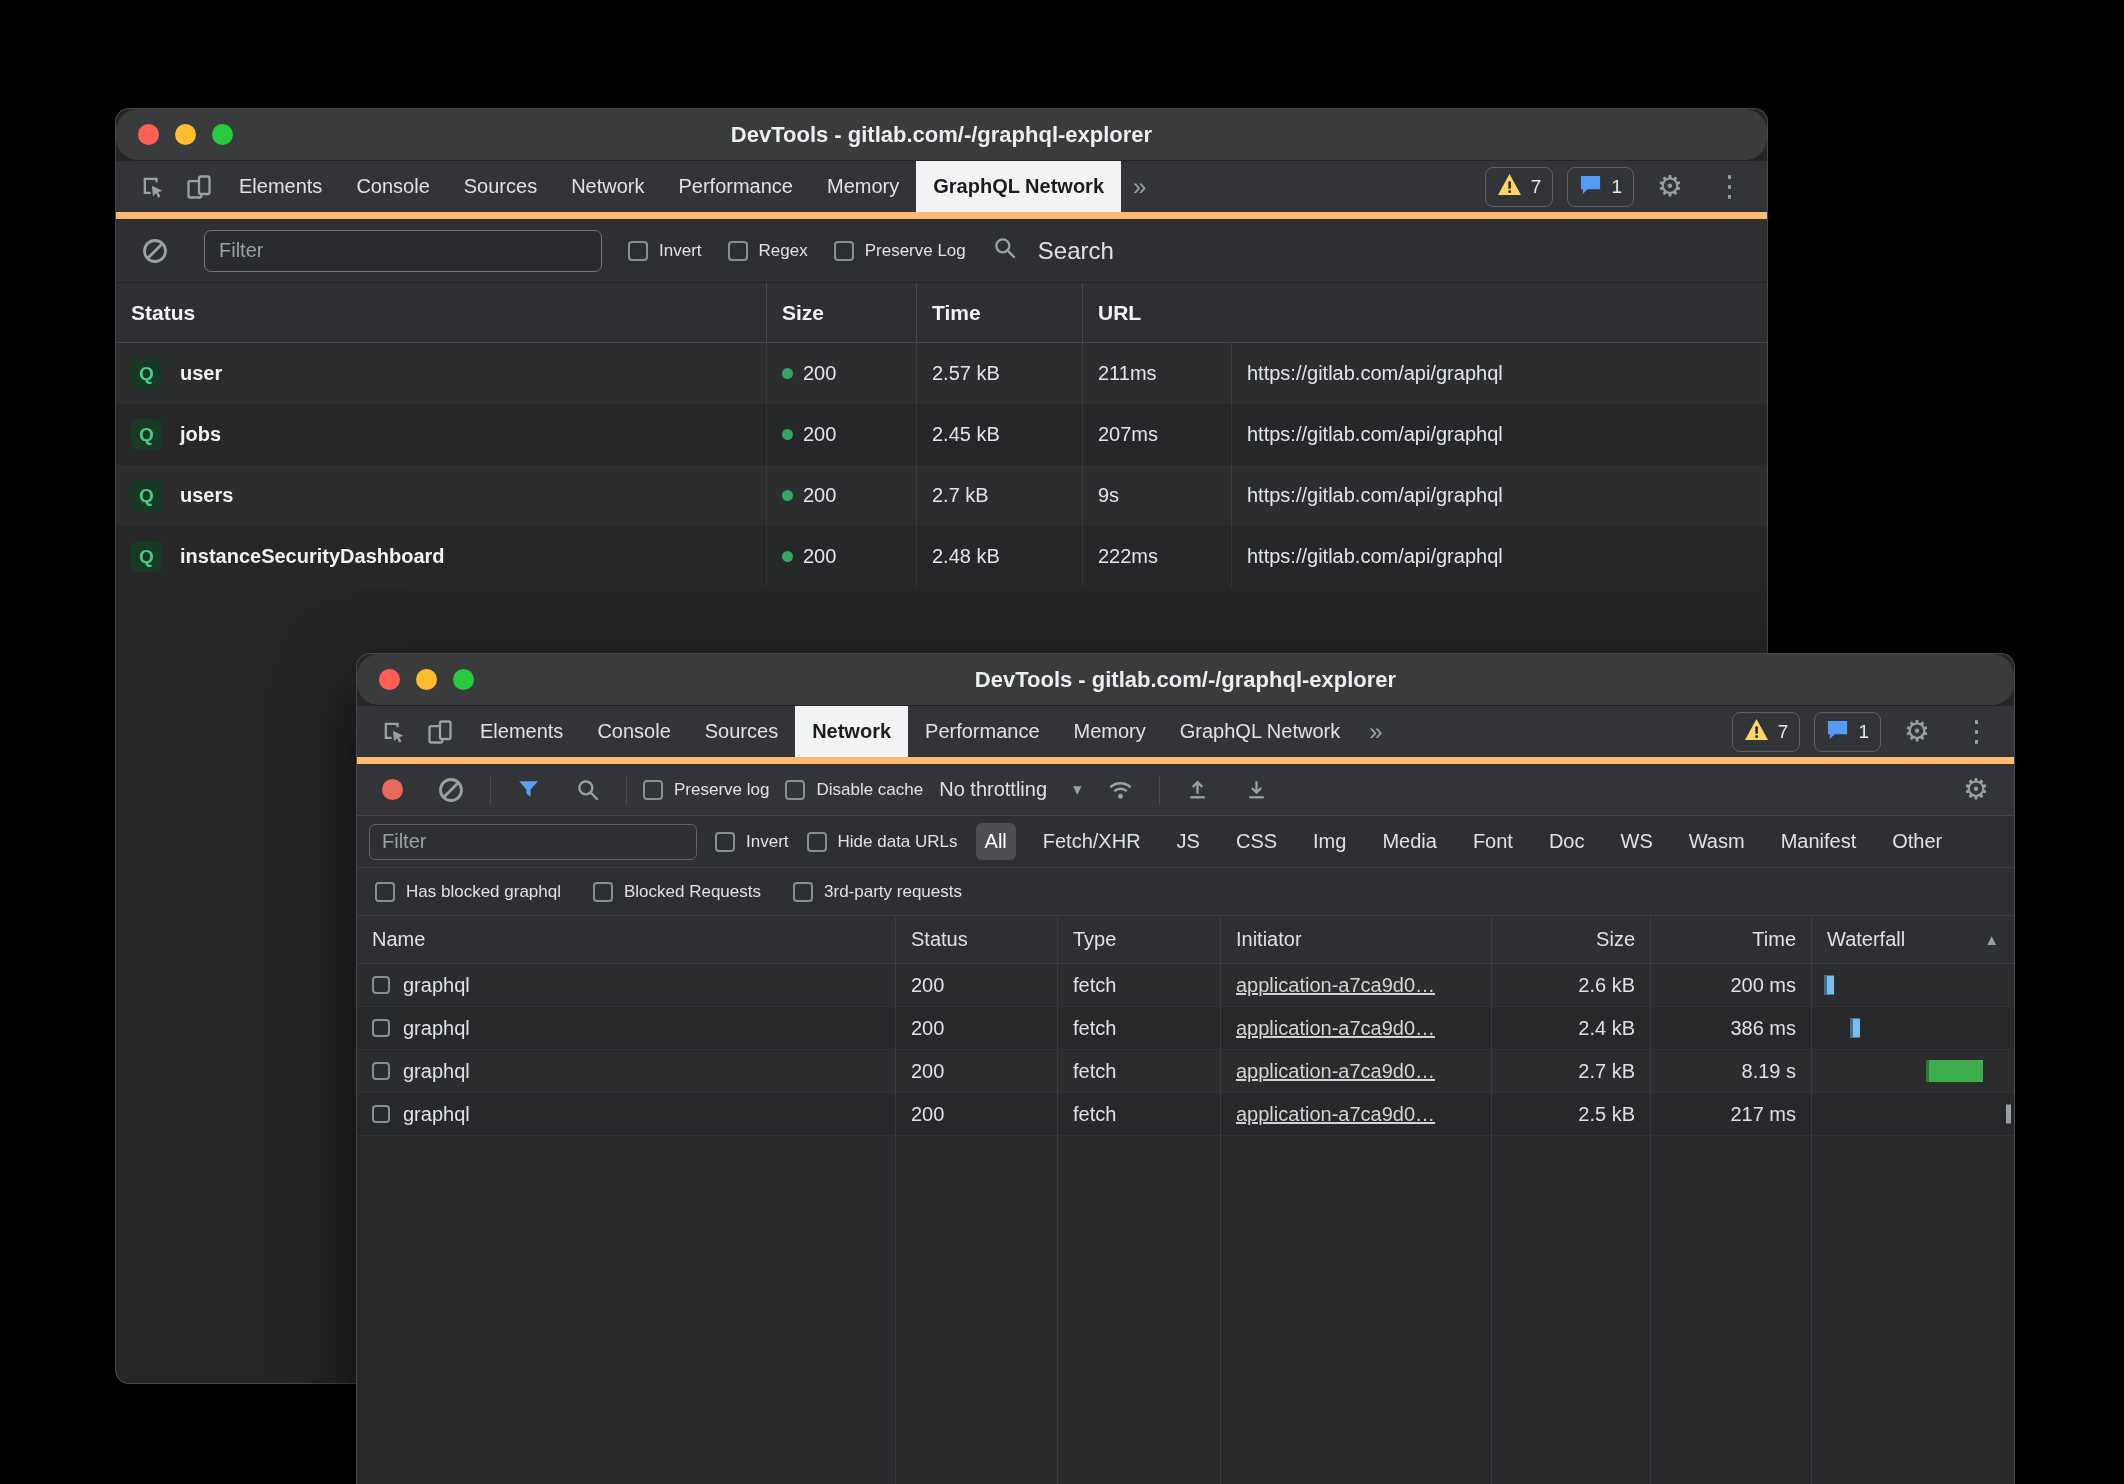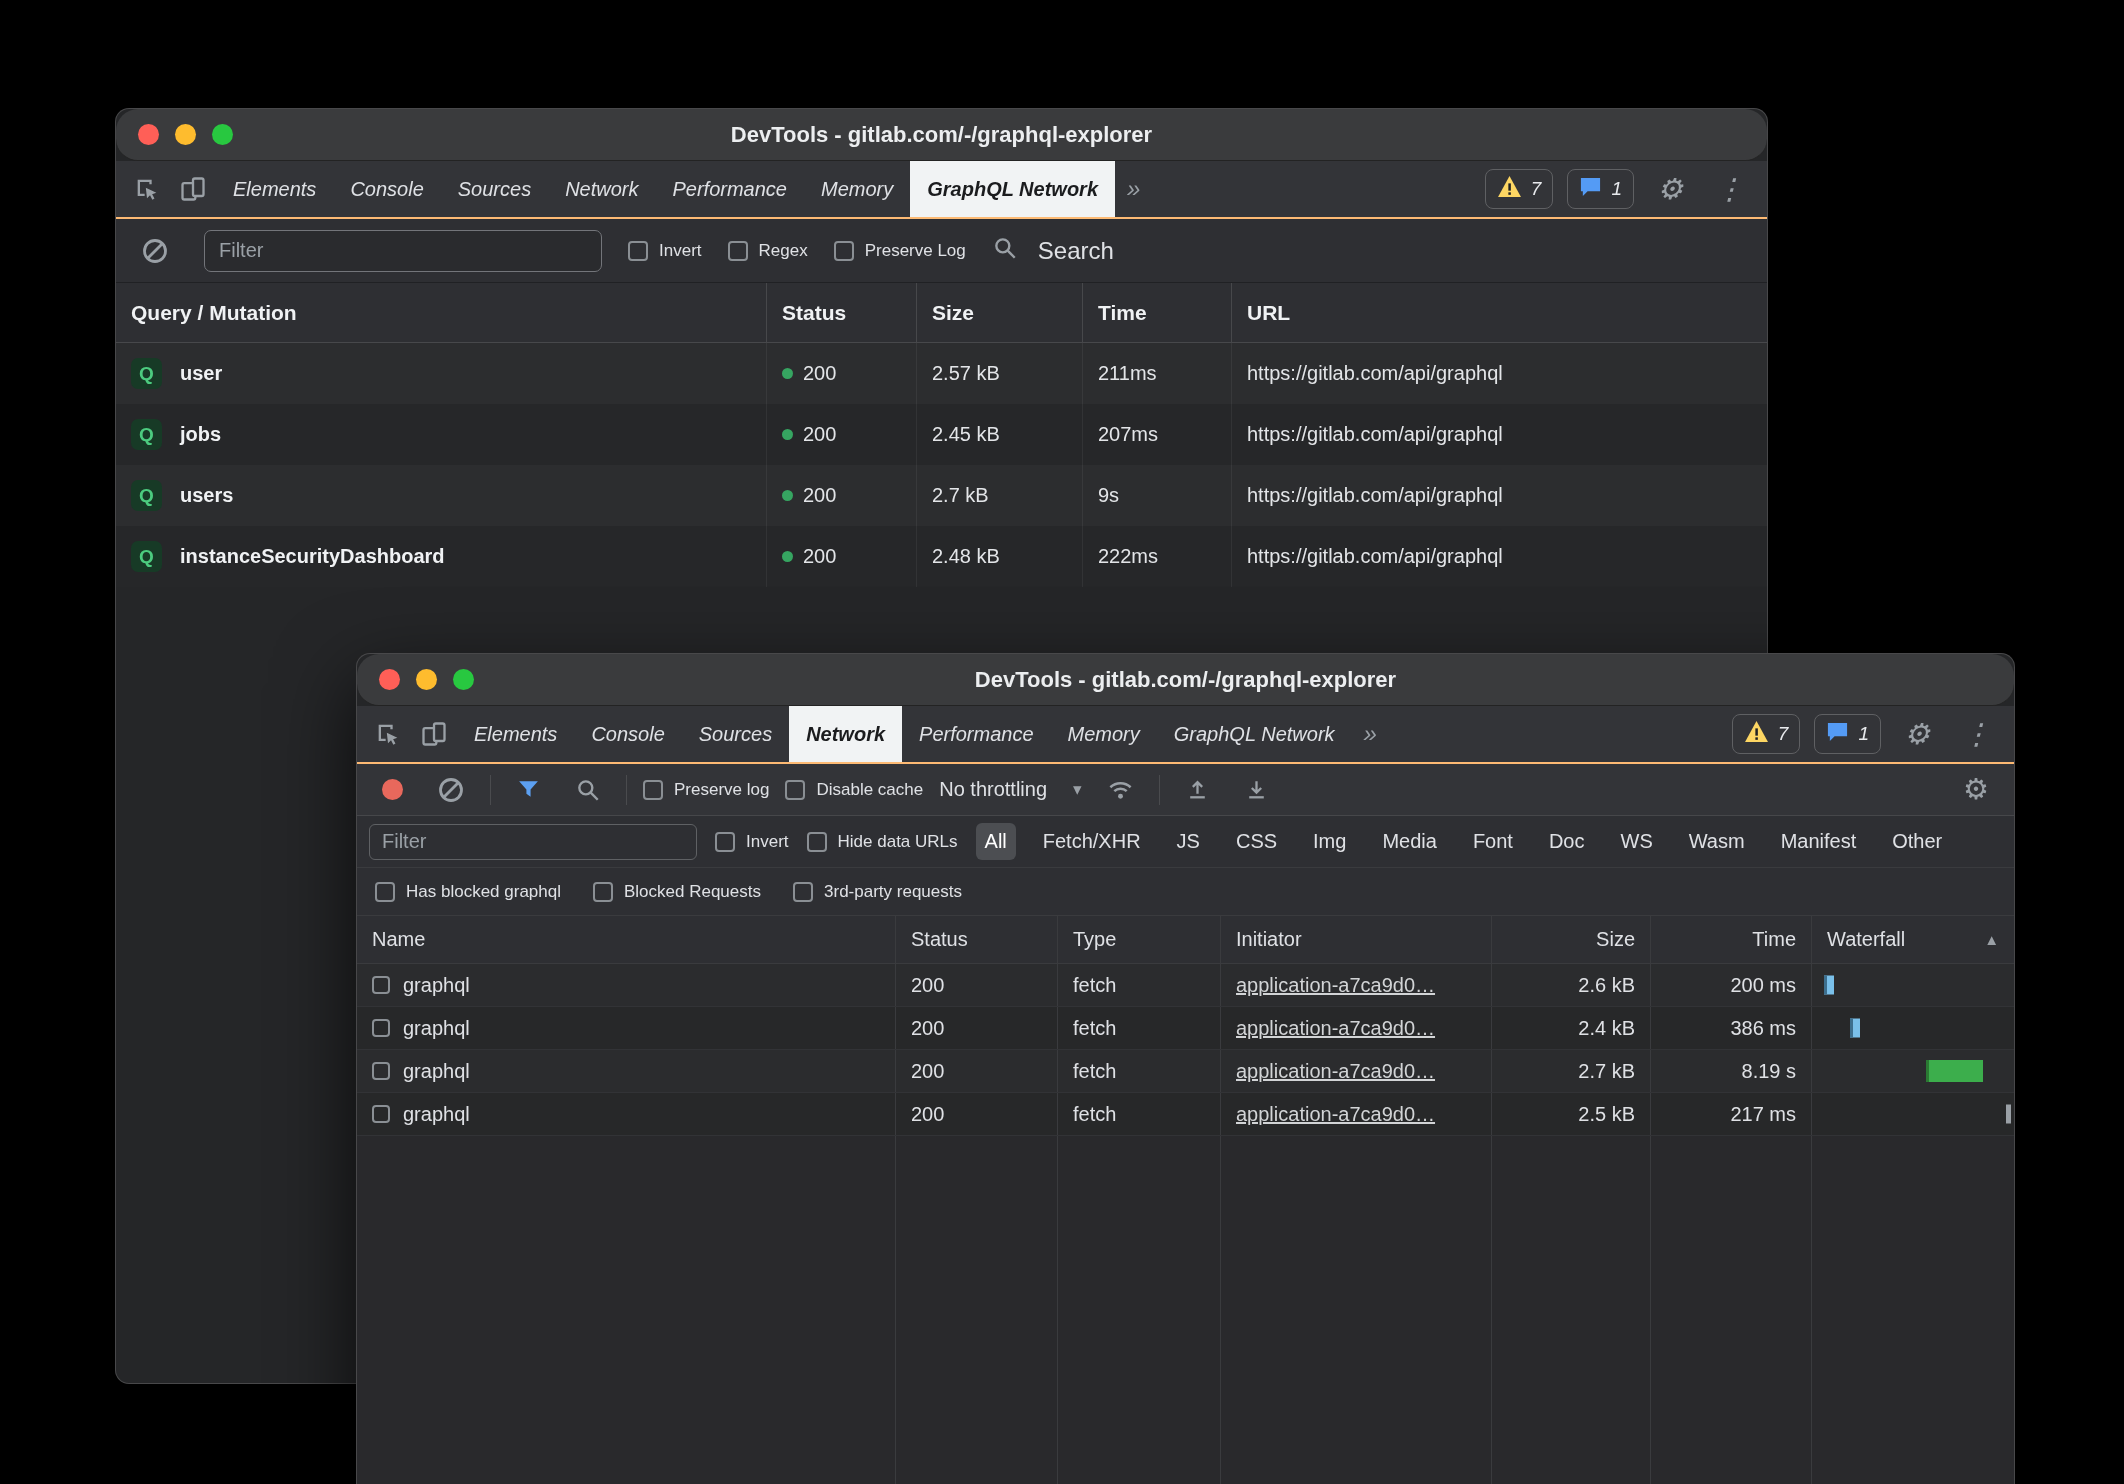--- a/index.html
+++ b/index.html
@@ -18,21 +18,21 @@
               border-bottom:1px solid #232323;border-radius:22px; }
   .traffic { position:absolute; left:22px; display:flex; gap:16px; }
   .light { width:21px; height:21px; border-radius:50%; }
   .light.red    { background:#ff5f57; }
   .light.yellow { background:#febc2e; }
   .light.green  { background:#28c840; }
   .title { font-size:22px; font-weight:bold; color:#eceef0; }
 
   
   .tabbar { height:58px; background:#333438; display:flex; align-items:center;
-            border-bottom:2px solid #fdba74; padding-left:8px;font-style:italic; }
+            border-bottom:7px solid #fdba74; padding-left:14px; }
   .icon-btn { display:inline-flex; align-items:center; justify-content:center;
               padding:0 9px; color:#9aa0a6; }
   .icon-btn.glyph { font-size:29px; line-height:1; }
   .tab { padding:0 17px; height:100%; display:inline-flex; align-items:center;
          font-size:20px; color:#dfe1e5; white-space:nowrap; }
   .tab.selected { background:#f1f3f4; color:#1b1c1e; font-weight:bold; }
   .tab-overflow { font-size:24px; color:#9aa0a6; padding:0 12px; }
   .badge-group { margin-left:auto; display:flex; align-items:center; gap:14px; padding-right:14px; }
   .count-badge { display:inline-flex; align-items:center; gap:9px;
                  border:1px solid #5f6063; border-radius:8px; padding:5px 11px;
@@ -201,21 +201,20 @@
         <svg width="26" height="26" viewBox="0 0 24 24">
             <circle cx="10" cy="10" r="6" fill="none" stroke="#9aa0a6" stroke-width="2.2"></circle>
             <line x1="14.5" y1="14.5" x2="21" y2="21" stroke="#9aa0a6" stroke-width="2.2"></line>
           </svg>
       </span>
       <span>Search</span>
     </span>
   </div>
 
   <div class="gql-head">
-    <div>Query / Mutation</div>
     <div>Status</div>
     <div>Size</div>
     <div>Time</div>
     <div>URL</div>
   </div>
 
   <div>
     <div class="gql-row odd">
       <div class="cell">
         <span class="qbadge">Q</span>

